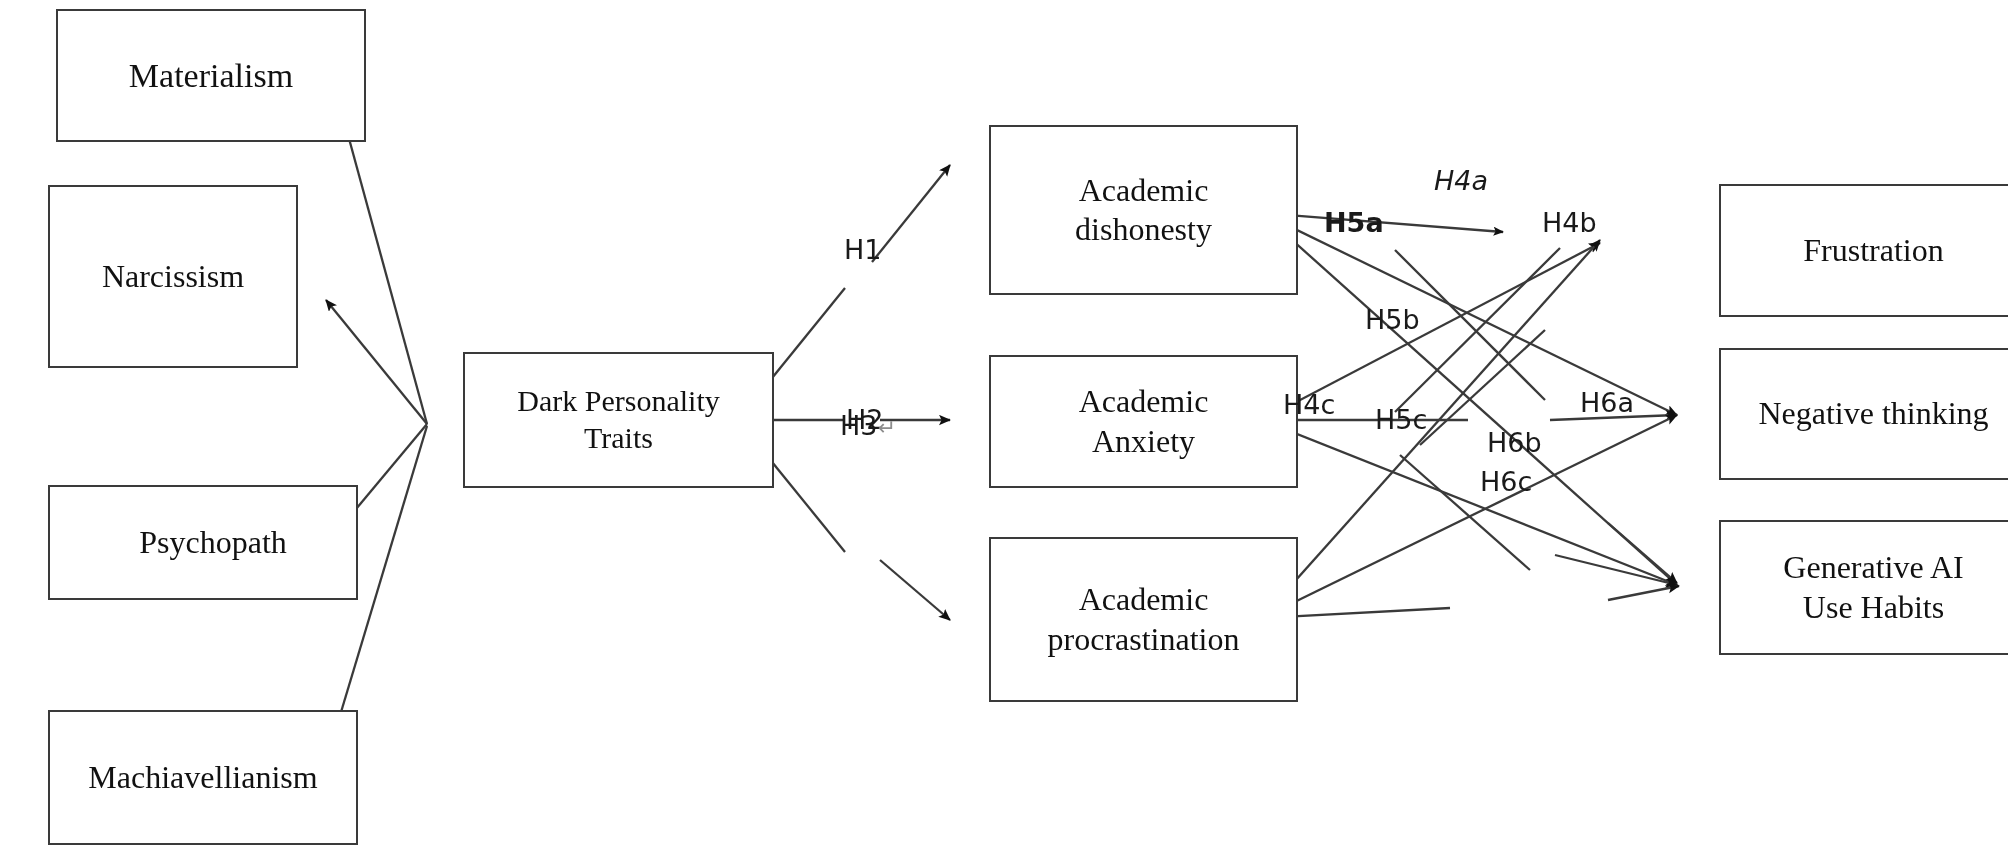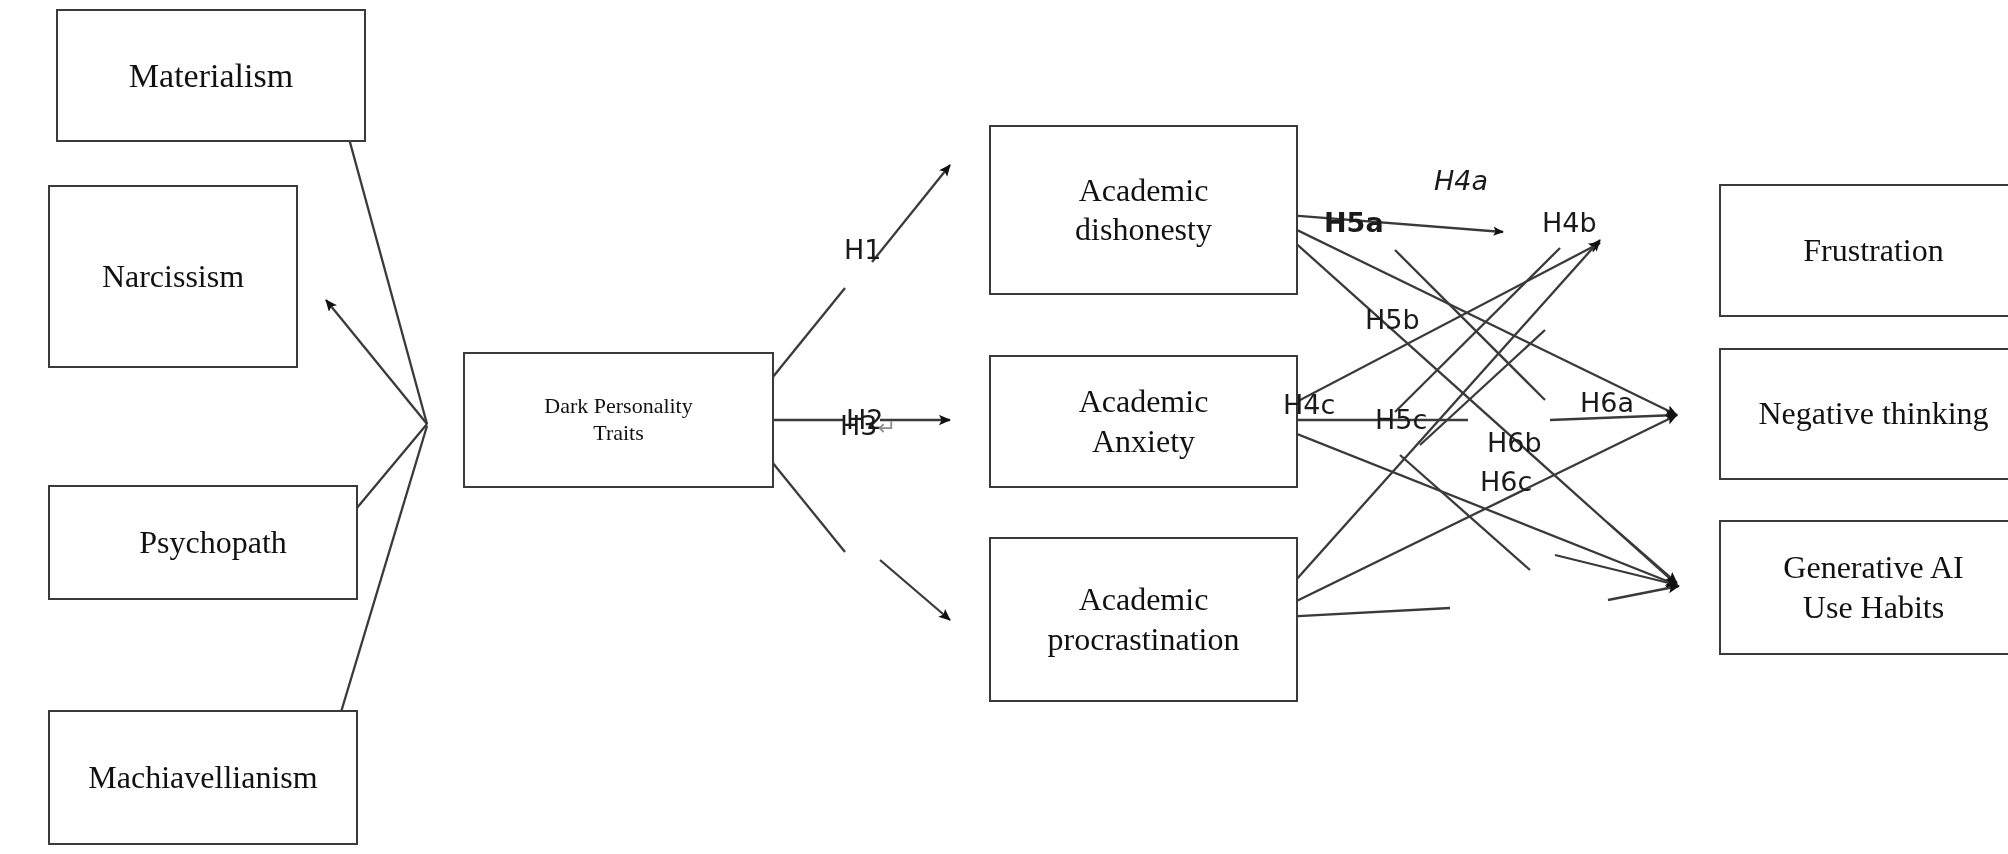--- a/index.html
+++ b/index.html
@@ -71,21 +71,21 @@
   </div>
 
   <div class="node" style="left:12px;top:485px;width:310px;height:115px;font-size:32px;padding-left:20px;">
     <span>Psychopath</span>
   </div>
 
   <div class="node" style="left:12px;top:710px;width:310px;height:135px;font-size:32px;">
     <span>Machiavellianism</span>
   </div>
 
-  <div class="node" style="left:427px;top:352px;width:311px;height:136px;font-size:22px;flex-direction:column;">
+  <div class="node" style="left:427px;top:352px;width:311px;height:136px;font-size:30px;flex-direction:column;">
     <span>Dark Personality</span>
     <span>Traits</span>
   </div>
 
   <div class="node" style="left:953px;top:125px;width:309px;height:170px;font-size:32px;flex-direction:column;">
     <span>Academic</span>
     <span>dishonesty</span>
   </div>
 
   <div class="node" style="left:953px;top:355px;width:309px;height:133px;font-size:32px;flex-direction:column;">

